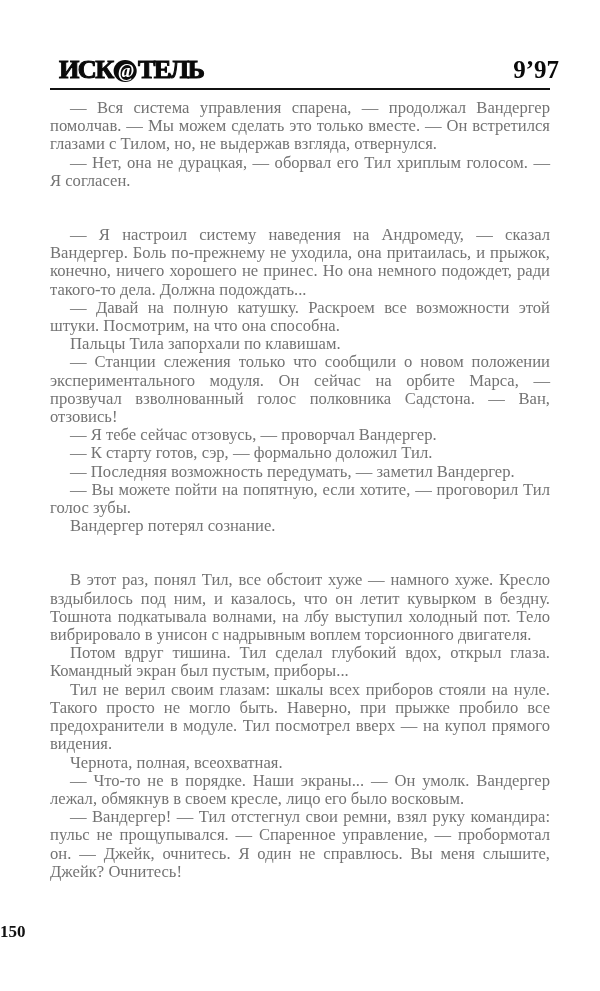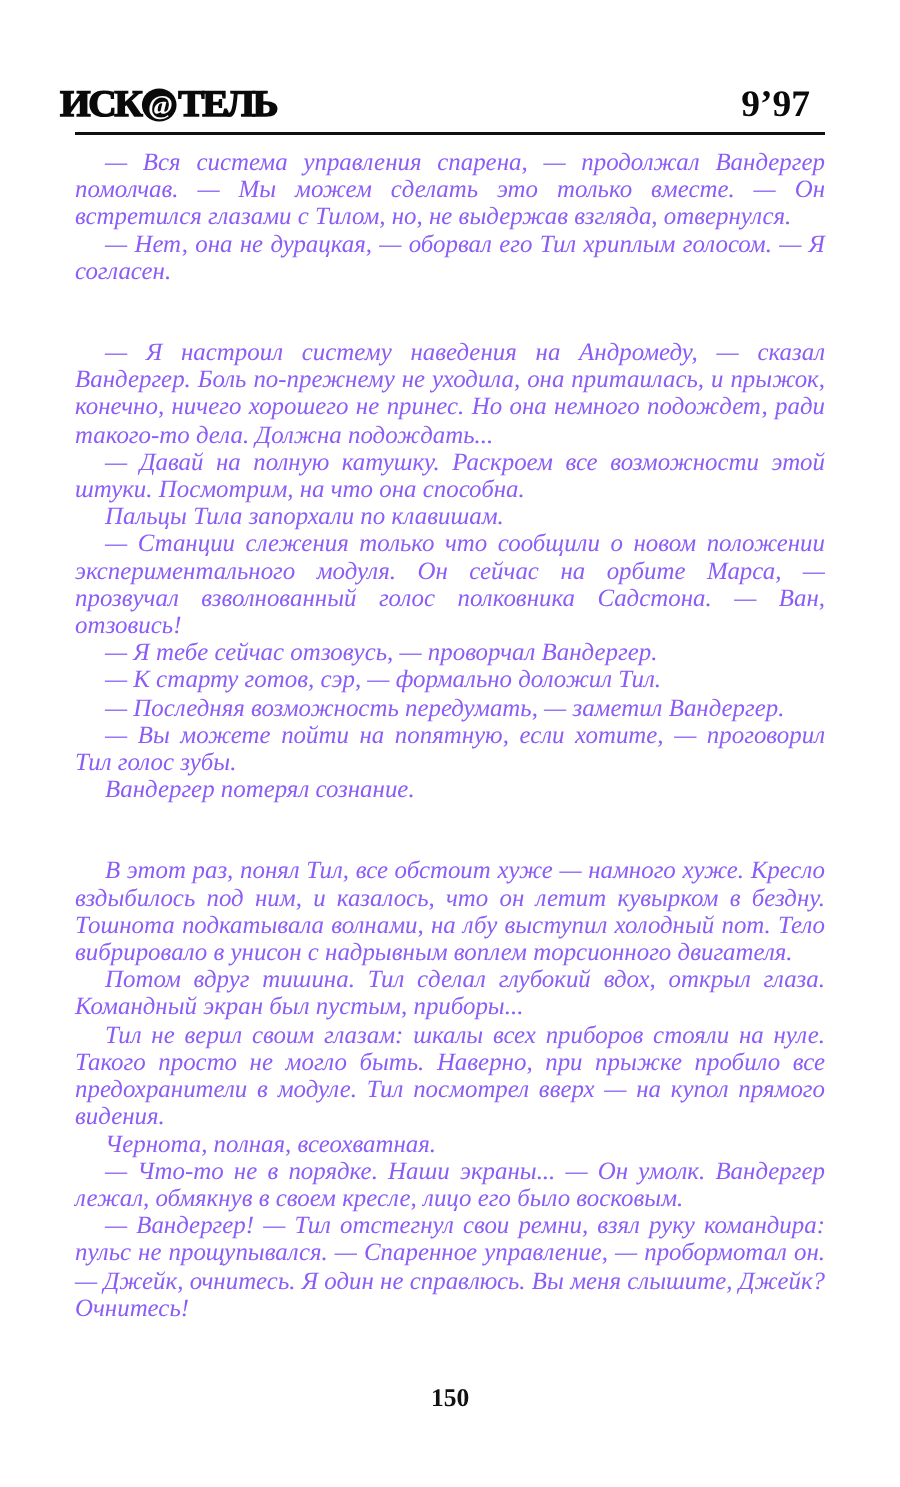--- a/index.html
+++ b/index.html
@@ -10,21 +10,21 @@
     body {
       width: 600px;
       height: 991px;
       position: relative;
       overflow: hidden;
       color: #111111;
       font-family: "Liberation Serif", "DejaVu Serif", serif;
     }
     .header {
       position: absolute;
-      left: 40px;
+      left: 59px;
       top: 56px;
       width: 500px;
       height: 30px;
     }
     .logo {
       position: absolute;
       left: 0;
       top: 0;
       font-family: "Liberation Serif", serif;
       font-weight: 900;
@@ -70,37 +70,35 @@
       background: #111111;
     }
     .body-text {
       position: absolute;
       left: 50px;
       top: 99px;
       width: 500px;
       font-size: 16.6px;
       line-height: 18.2px;
       text-align: justify;
-      color: #8b5cf6;
-      font-style: italic;
+      color: #737373;
     }
     .body-text p {
       margin: 0;
       text-indent: 20px;
       text-align: justify;
     }
     .section-gap {
       height: 36px;
     }
     .page-number {
       position: absolute;
       left: 0;
       width: 600px;
       top: 922px;
-      text-align: center;
       font-weight: bold;
       font-size: 17px;
       color: #111111;
     }
   </style>
 </head>
 <body>
 
 <div class="header">
   <div class="logo"><span>ИСК</span><span class="at">@</span><span>ТЕЛЬ</span></div>

